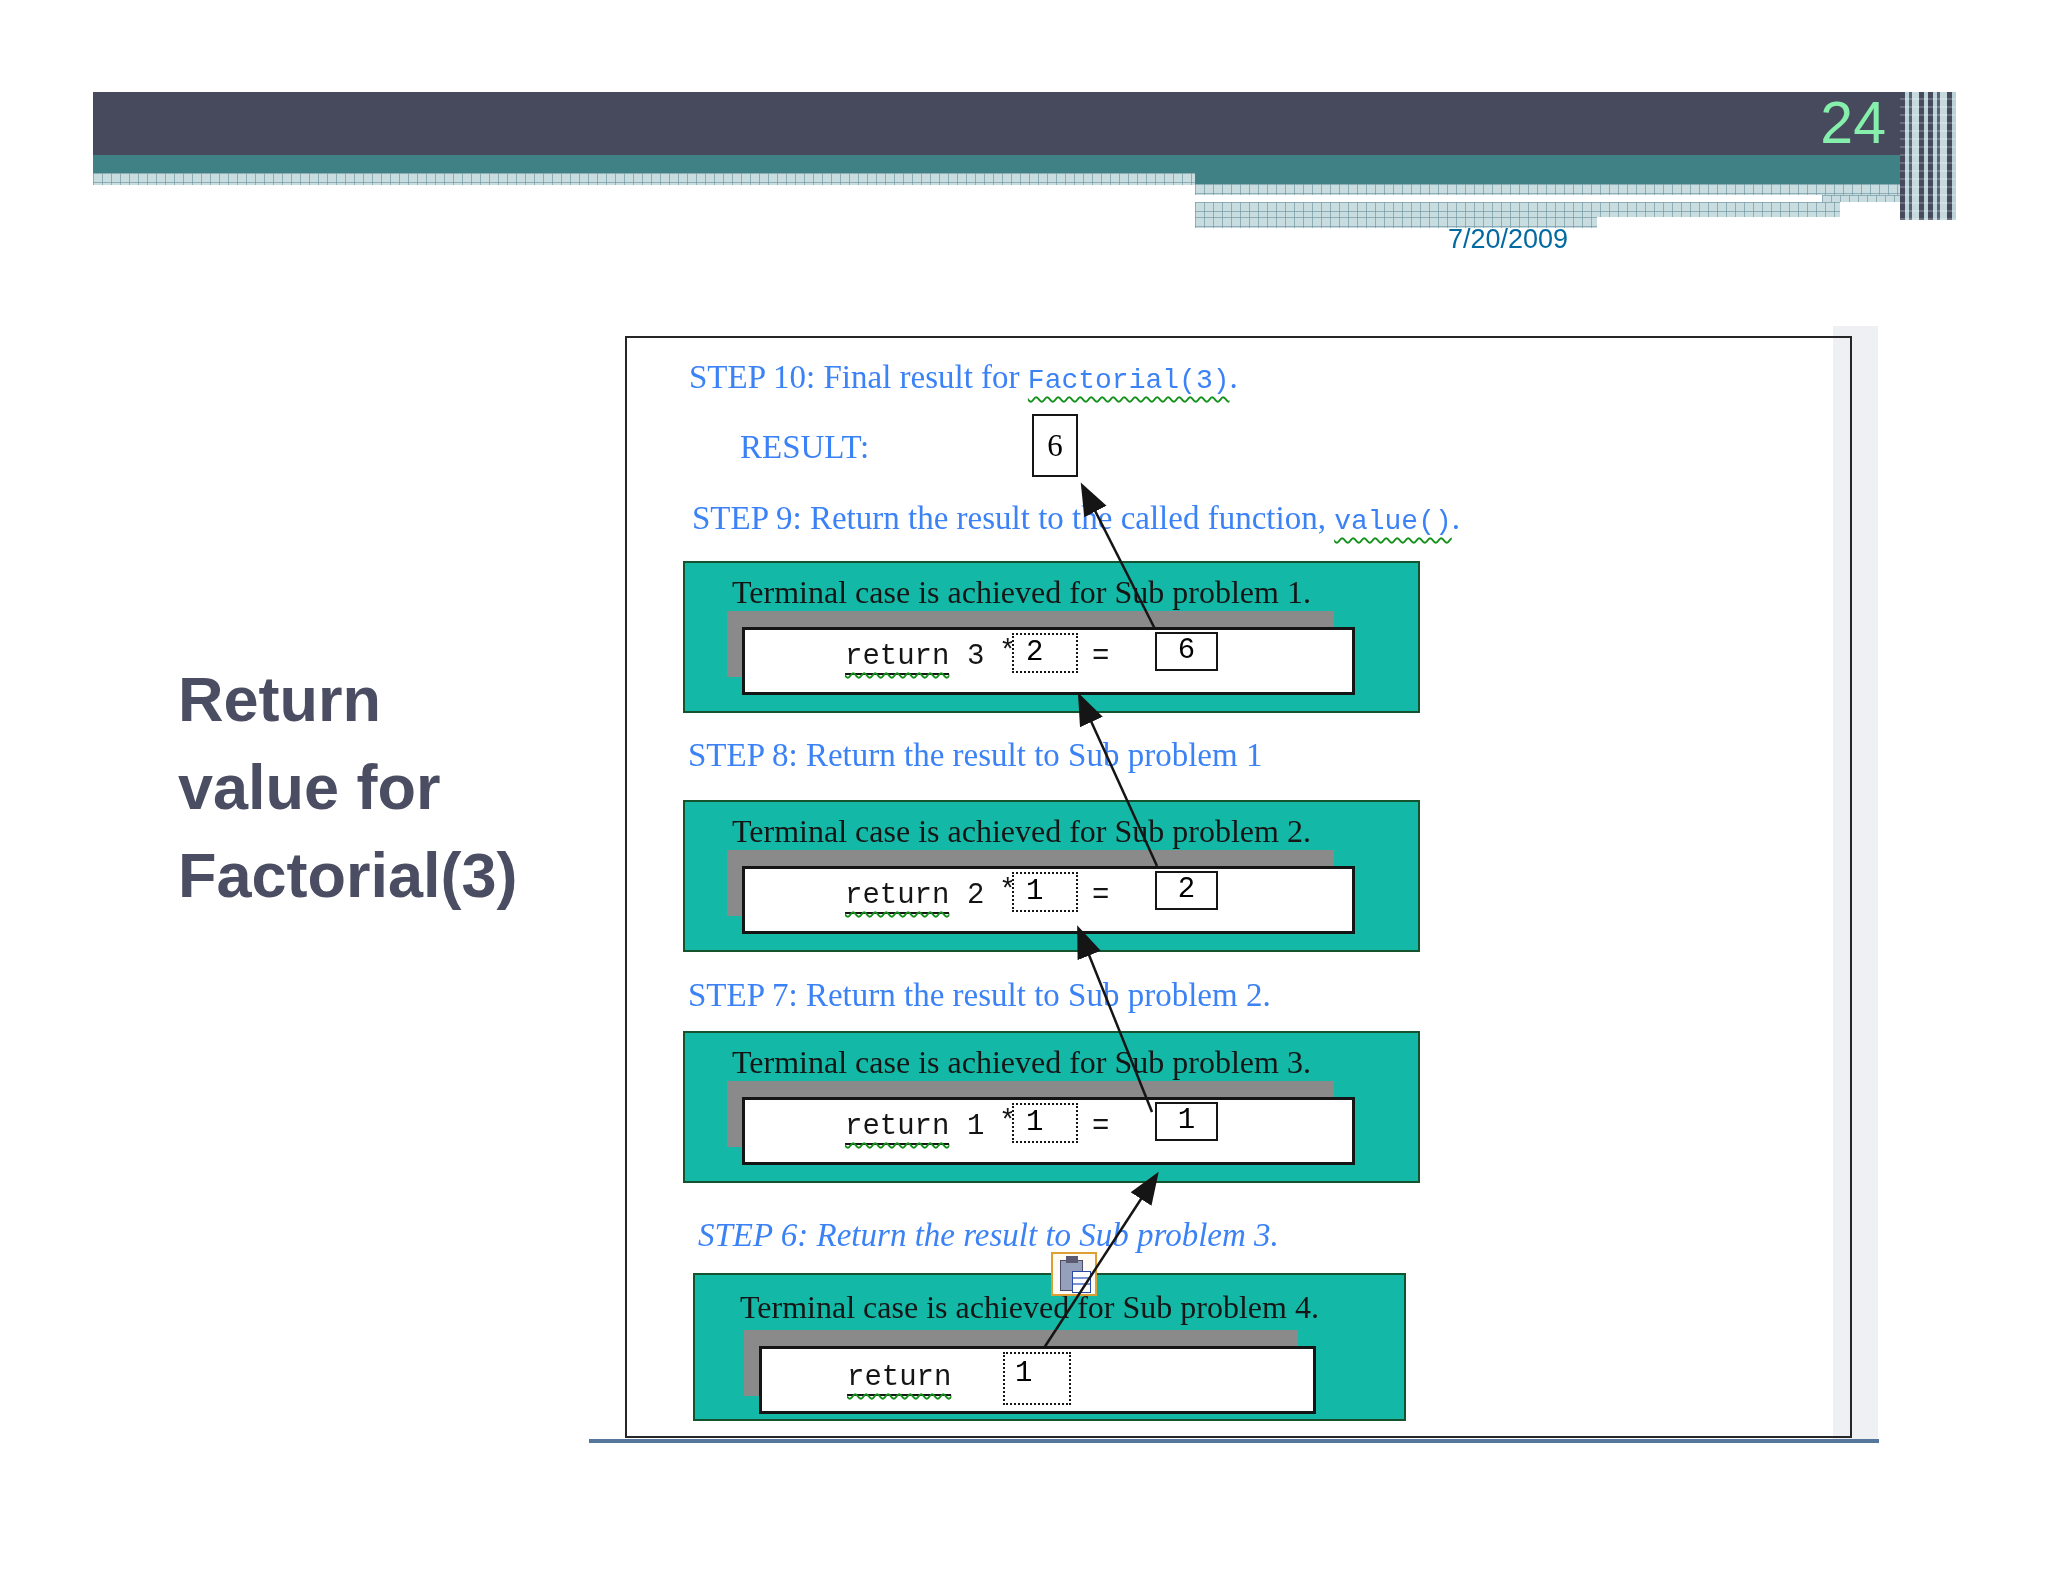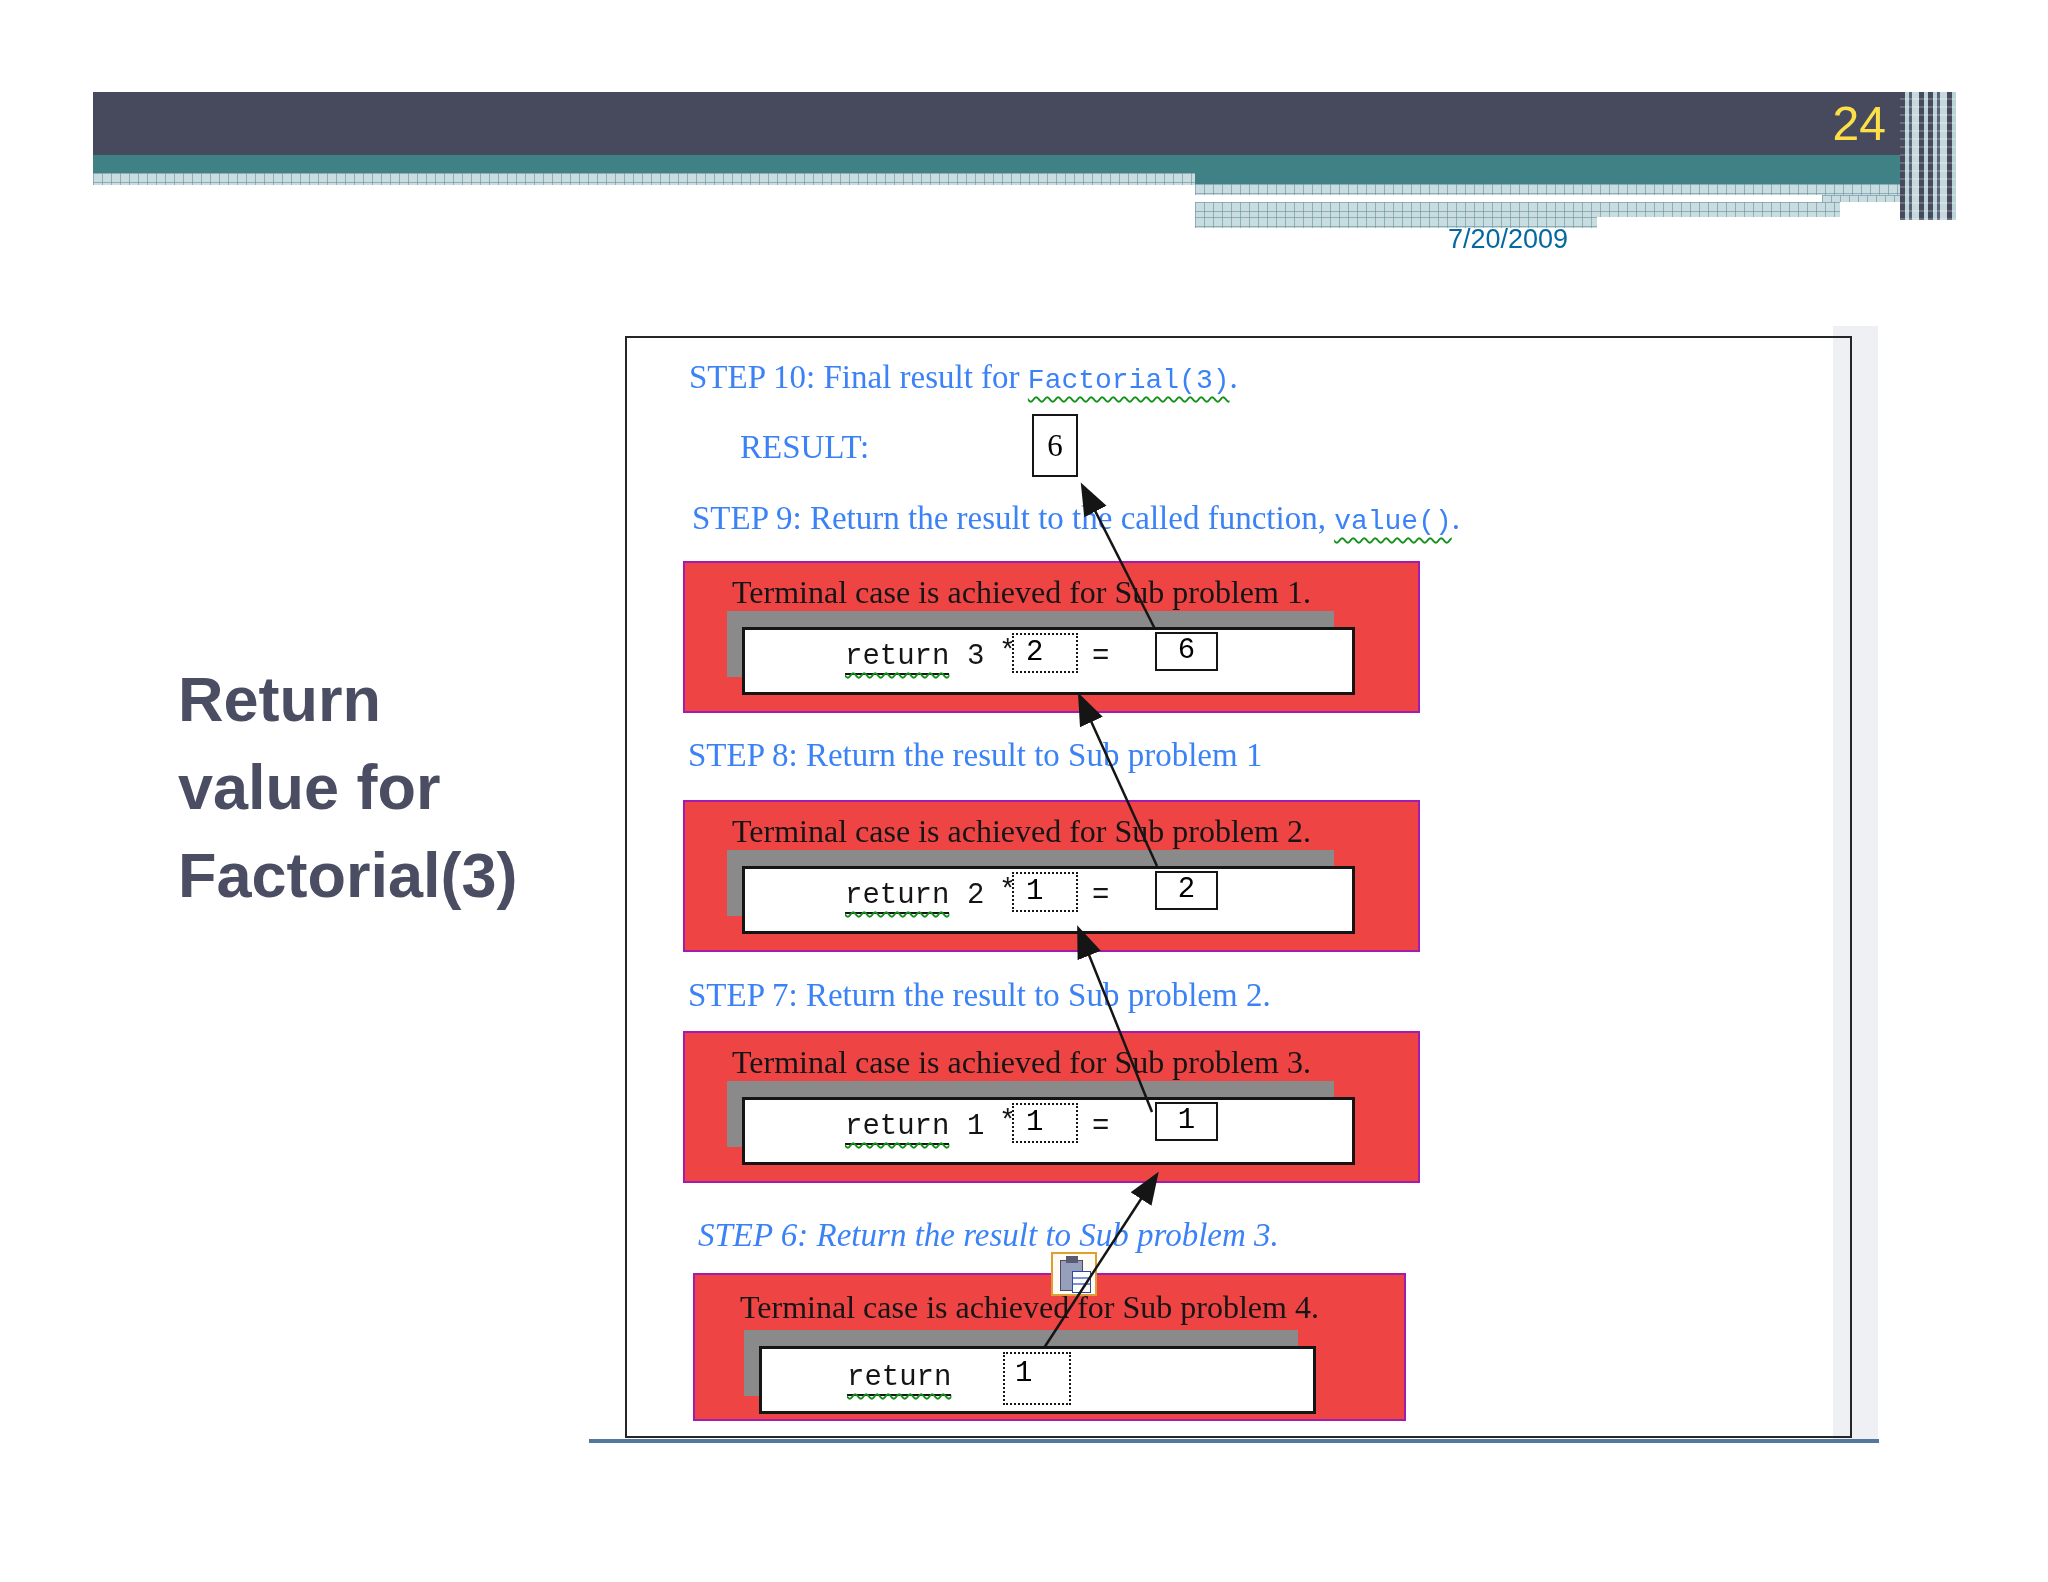--- a/index.html
+++ b/index.html
@@ -1,21 +1,21 @@
 <!DOCTYPE html>
 <html><head>
 <meta charset="utf-8">
 <style>
   html,body{margin:0;padding:0;background:#ffffff;}
   #slide{position:relative;width:2048px;height:1582px;background:#ffffff;overflow:hidden;
          font-family:"Liberation Sans","DejaVu Sans",sans-serif;}
 
   
   .bar-dark{position:absolute;left:93px;top:92px;width:1807px;height:63px;background:#474a5c;}
-  .slide-number{position:absolute;right:14px;top:0;line-height:63px;font-size:48px;color:#fde047;
+  .slide-number{position:absolute;right:14px;top:0;line-height:63px;font-size:59px;color:#86efac;
                 font-family:"Liberation Sans",sans-serif;}
   .bar-teal{position:absolute;left:93px;top:155px;width:1807px;height:29px;background:#3f8184;}
   .checker{background-color:#c9dde1;
            background-image:linear-gradient(to right, rgba(110,150,160,.65) 1px, transparent 1px),
                             linear-gradient(to bottom, rgba(110,150,160,.65) 1px, transparent 1px);
            background-size:9px 9px;position:absolute;}
   .strip-a{left:93px;top:173px;width:1102px;height:12px;}
   .strip-b{left:1195px;top:184px;width:705px;height:11px;}
   .strip-gap{left:1822px;top:195px;width:78px;height:7px;}
   .strip-c{left:1195px;top:202px;width:645px;height:15px;}
@@ -42,22 +42,22 @@
 
   .squiggle{position:relative;display:inline-block;
             text-decoration:underline wavy #14911b 2px;text-underline-offset:8px;}
   .kw{border-bottom:2.5px solid #151515;padding-bottom:0px;}
 
   .result-box{position:absolute;left:1032px;top:414px;width:46px;height:63px;border:2px solid #151515;
               box-sizing:border-box;text-align:center;line-height:59px;
               font-family:"Liberation Serif",serif;font-size:31px;background:#fff;}
 
   
-  .tbox{position:absolute;left:683px;width:737px;height:152px;border:2px solid #a21caf;
-        box-sizing:border-box;background:#ef4444;}
+  .tbox{position:absolute;left:683px;width:737px;height:152px;border:2px solid #14532d;
+        box-sizing:border-box;background:#14b8a6;}
   .tb-title{position:absolute;top:11px;left:0;right:60px;text-align:center;
             font-family:"Liberation Serif","DejaVu Serif",serif;font-size:32px;color:#151515;
             white-space:nowrap;}
   .tb-shadow{position:absolute;left:42px;top:48px;width:607px;height:66px;background:#8a8a8a;}
   .tb-inner{position:absolute;left:57px;top:64px;width:613px;height:68px;background:#ffffff;
             border:3px solid #151515;box-sizing:border-box;}
   .f{position:absolute;top:77px;font-family:"Liberation Mono","DejaVu Sans Mono",monospace;
      font-size:29px;color:#151515;}
   .dotted-box{position:absolute;top:70px;left:327px;width:66px;height:40px;
               border:2px dotted #151515;box-sizing:border-box;background:#fff;}

